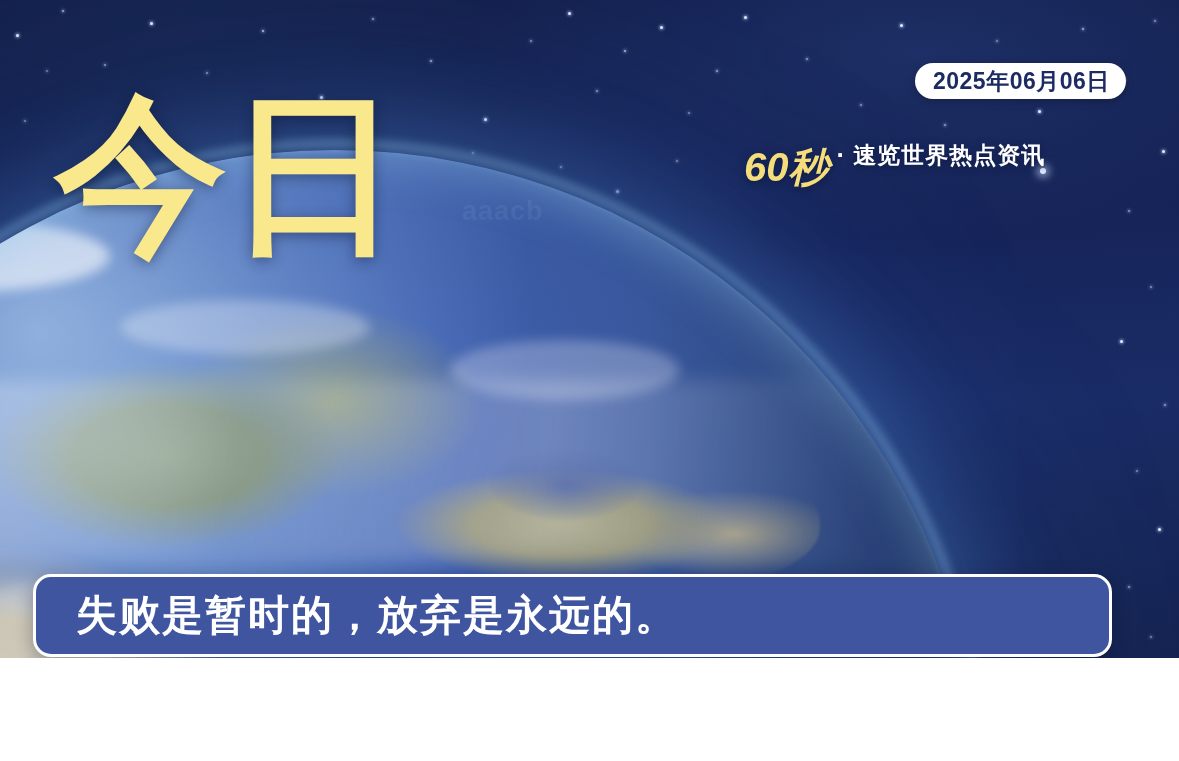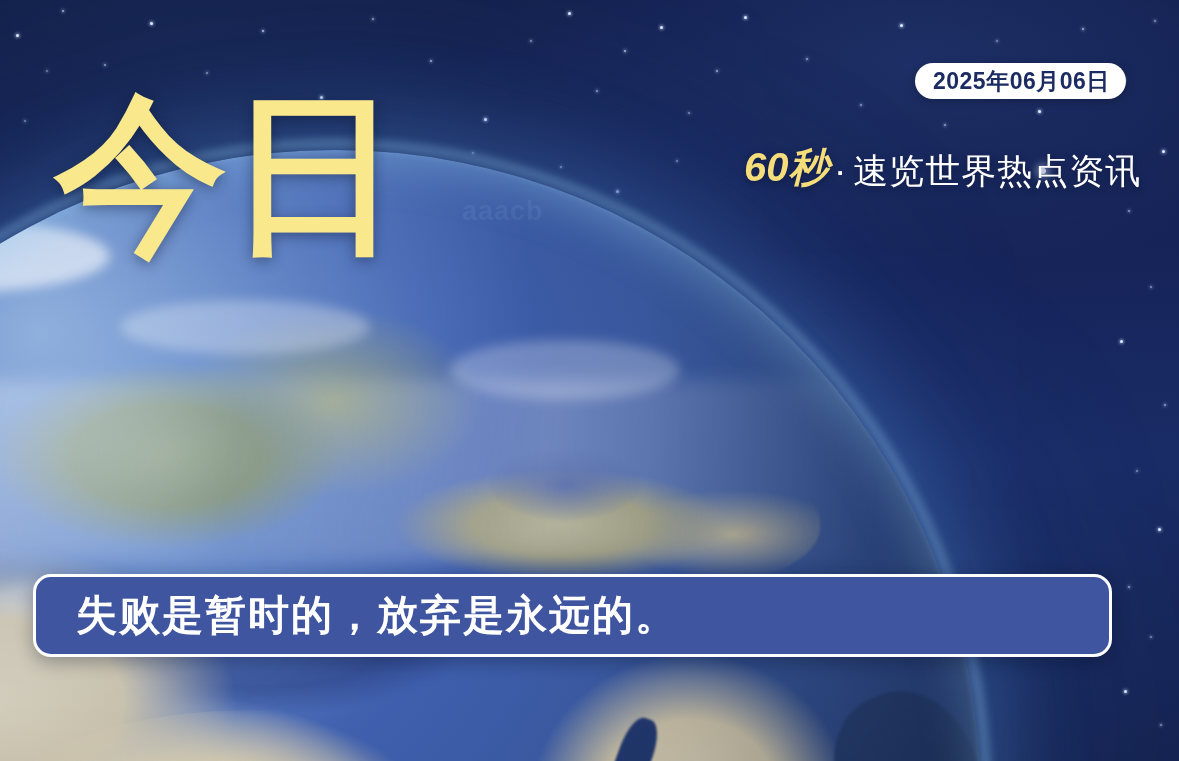--- a/index.html
+++ b/index.html
@@ -6,21 +6,21 @@
   * { margin:0; padding:0; box-sizing:border-box; }
   html,body{
     width:1179px; height:761px;
     overflow:hidden;
     font-family:"Liberation Sans","DejaVu Sans",sans-serif;
   }
 
   
   .stage{
     position:relative;
-    width:1179px; height:761px;
+    width:1179px; height:658px;
     background:#a16207;
     overflow:hidden;
   }
 
   
   .sky{
     position:absolute; inset:0;
     background:
       radial-gradient(ellipse 55% 40% at 78% 8%,  #1d2f66 0%, rgba(29,47,102,0) 70%),
       radial-gradient(ellipse 60% 50% at 15% 5%,  #16244f 0%, rgba(22,36,79,0) 72%),
@@ -198,35 +198,35 @@
     border-radius:19px;
     color:#1c2c63;
     font-size:23px; font-weight:700; letter-spacing:.5px;
     white-space:nowrap;
     box-shadow:0 2px 8px rgba(0,0,0,.25);
   }
 
   
   .tagline{
     position:absolute; left:744px; top:140px;
-    display:flex; align-items:flex-end; gap:6px;
+    display:flex; align-items:flex-start; gap:6px;
     white-space:nowrap;
   }
   .tagline .sec{
     font-size:40px; font-weight:900; font-style:italic;
     color:#f6dd7c;
     letter-spacing:0;
     text-shadow:0 2px 7px rgba(8,16,44,.5);
   }
   .tagline .dot{
     font-size:26px; color:#ffffff; font-weight:900;
     padding:0 2px 6px 2px;
   }
   .tagline .txt{
-    font-size:35px; font-weight:400; color:#ffffff;
+    font-size:23px; font-weight:700; color:#ffffff;
     letter-spacing:1px;
     text-shadow:0 2px 7px rgba(8,16,44,.5);
   }
 
   
   .card{
     position:absolute; left:733px; top:193px;
     width:378px; height:292px;
     background:#ffffff;
     box-shadow:0 6px 22px rgba(6,12,34,.35);

